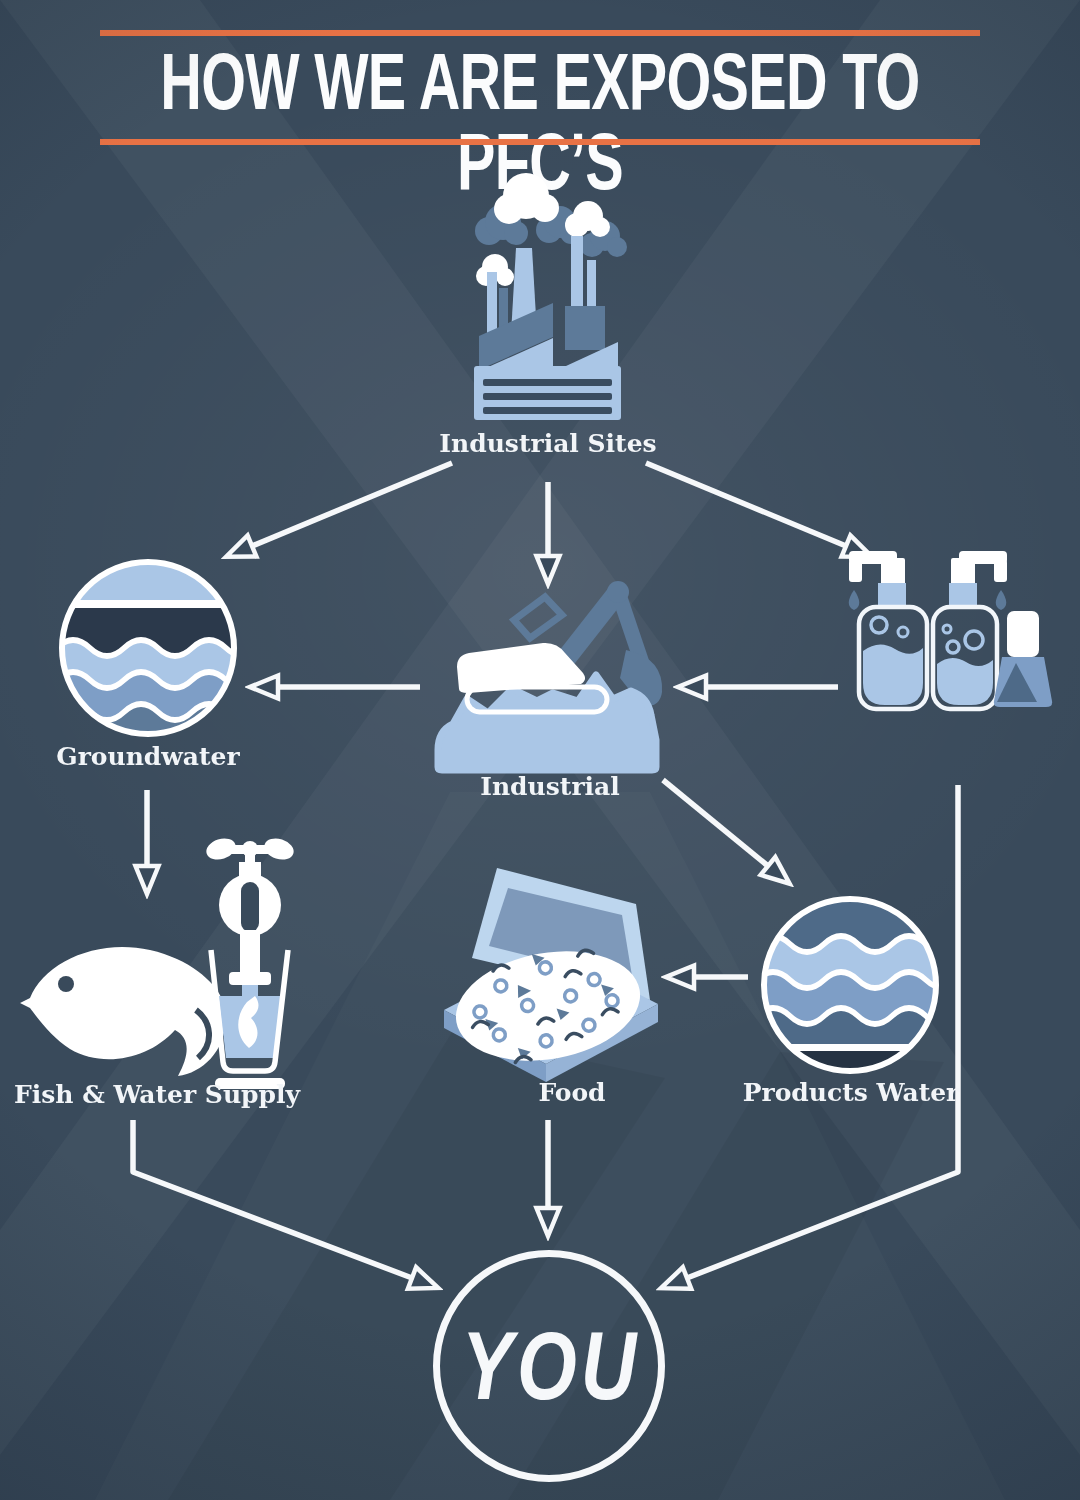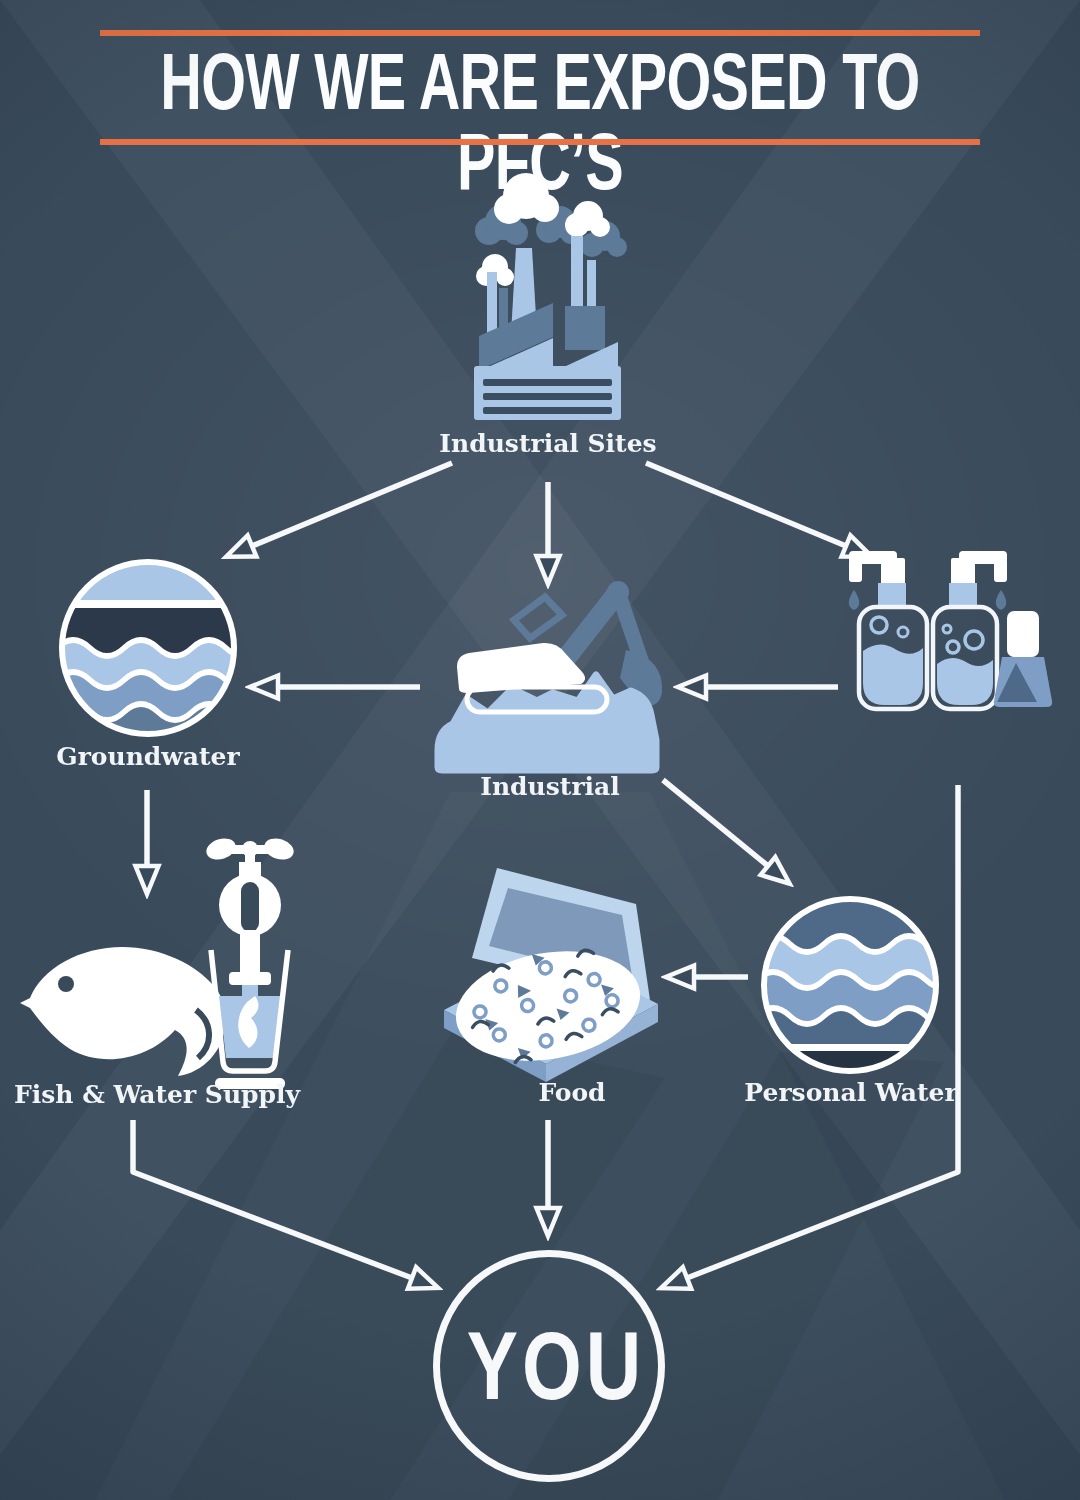--- a/index.html
+++ b/index.html
@@ -28,21 +28,21 @@
   h1.title .condensed{display:inline-block; transform:scaleX(0.72);}
   .label{
     position:absolute; transform:translateX(-50%); white-space:nowrap; text-align:center;
     font-family:"DejaVu Serif", serif; font-weight:700; font-size:25px; color:var(--c-text);
     z-index:5;
   }
   .label .line{display:block; line-height:31px;}
   .you-circle{
     position:absolute; left:433px; top:1250px; width:218px; height:218px;
     border:7px solid #f6f8fa; border-radius:50%;
-    display:flex; align-items:center; justify-content:flex-start; z-index:5;
+    display:flex; align-items:center; justify-content:center; z-index:5;font-style:italic;
   }
   .you-circle span{
     font-family:"Liberation Sans", sans-serif; font-weight:700; font-size:96px;
     color:#f6f8fa; letter-spacing:5px; display:inline-block; transform:scaleX(0.8);
     padding-left:5px;
   }
   .arrow{stroke:#f6f8fa; stroke-width:5.5; fill:none; marker-end:url(#ah); stroke-linejoin:round;}
 </style>
 </head>
 <body>
@@ -261,19 +261,19 @@
       </g>
       <circle cx="850" cy="985" r="86" fill="none" stroke="#ffffff" stroke-width="6"></circle>
     </g>
   </svg>
 
   <div class="label" style="left:548px; top:429px;">Industrial Sites</div>
   <div class="label" style="left:148px; top:742px;text-align:right;">Groundwater</div>
   <div class="label" style="left:550px; top:772px;">Industrial</div>
   <div class="label" style="left:157px; top:1080px;text-align:right;">Fish &amp; Water Supply</div>
   <div class="label" style="left:548px; top:1078px;margin-left:24px;">Food</div>
-  <div class="label" style="left:851px; top:1078px;">Personal Water</div>
+  <div class="label" style="left:851px; top:1078px;">Products Water</div>
 
   <div class="you-circle">
     <span>YOU</span>
   </div>
 
 </div>
 
 </body></html>

